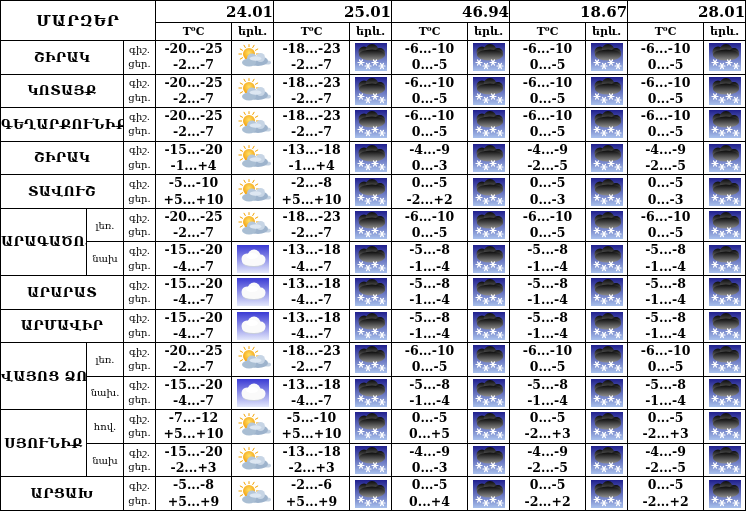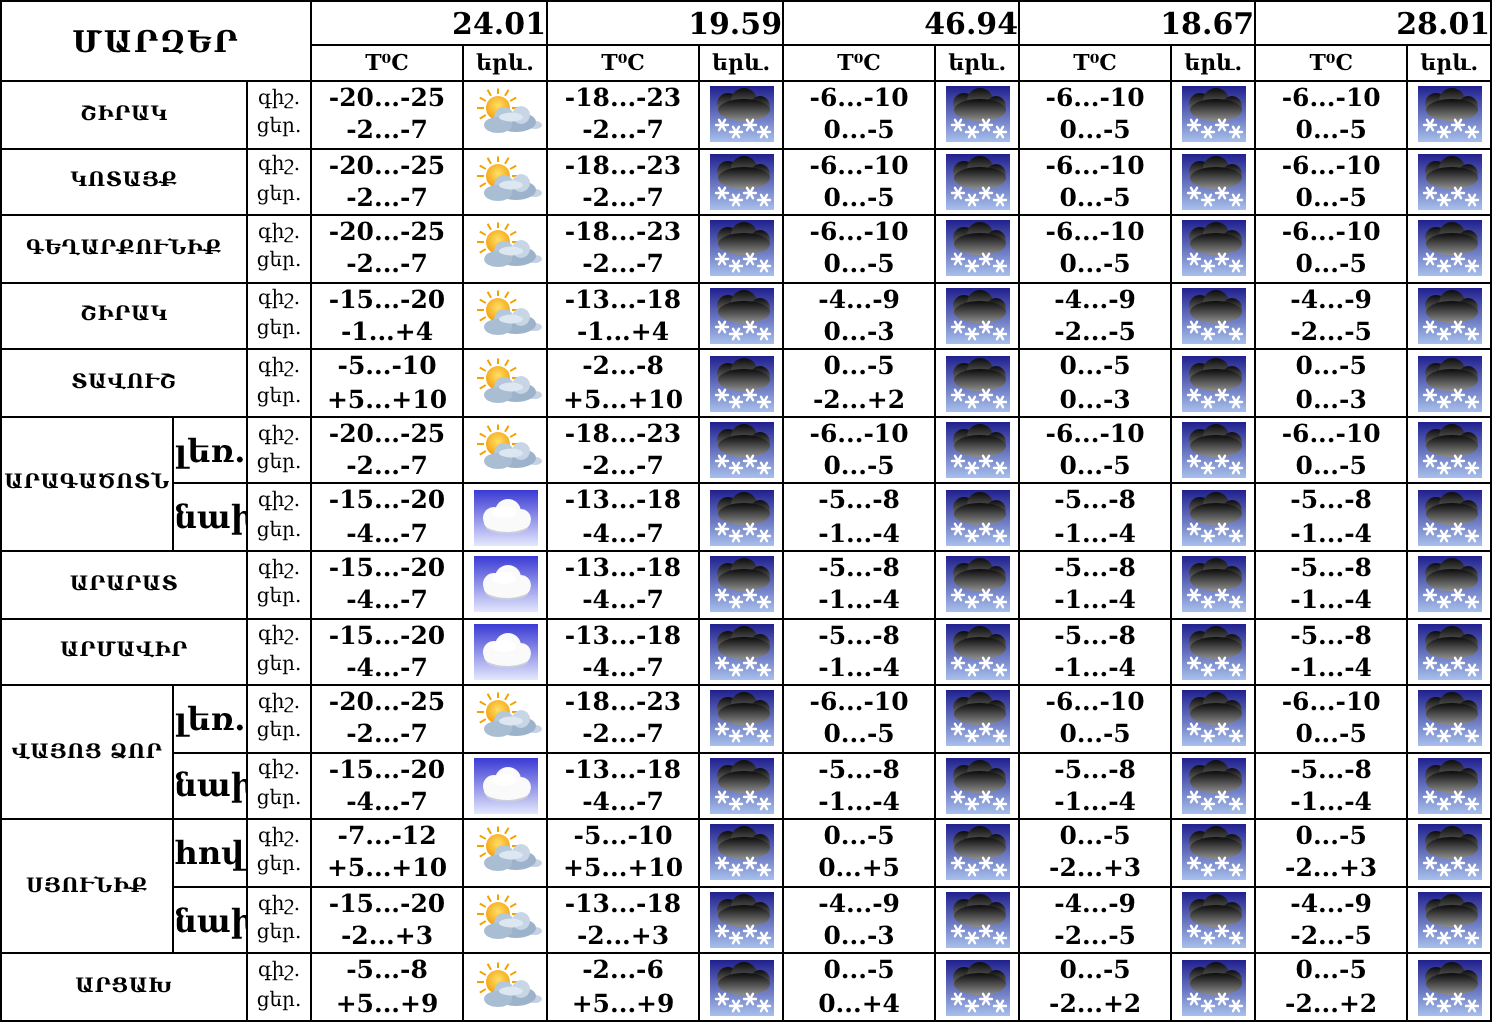--- a/index.html
+++ b/index.html
@@ -5,22 +5,22 @@
   html,body{margin:0;padding:0;background:#ffffff;}
   body{width:747px;height:512px;font-family:"DejaVu Serif","DejaVu Sans",serif;color:#000;}
   table{border-collapse:collapse;width:625px;height:511px;table-layout:fixed;background:#fff;}
   td,th{border:1px solid #000;padding:0;text-align:center;vertical-align:middle;overflow:hidden;}
   thead tr.dates-row{height:22px;}
   thead tr.sub-row{height:18px;}
   th{font-weight:bold;}
   .regions-h{font-size:15px;letter-spacing:1px;}
   .date-h{font-size:15px;text-align:right;}
   .small-h{font-size:11px;}
-  td.region{font-weight:bold;font-size:10px;white-space:nowrap;letter-spacing:0.3px;}
-  td.sublabel{font-weight:bold;font-size:16px;margin-left:12px;}
+  td.region{font-weight:bold;font-size:13px;white-space:nowrap;letter-spacing:0.3px;}
+  td.sublabel{font-weight:normal;font-size:10px;margin-left:12px;}
   td.daynight{font-size:10px;line-height:1.45;}
   td.temp{font-weight:bold;font-size:12.5px;line-height:1.3;}
   td.phen{padding:0;}
   .icon-wrap{display:flex;align-items:center;justify-content:center;}
   svg{display:block;}
 </style>
 </head>
 <body>
 
 <table>
@@ -36,21 +36,21 @@
       <col style="width:42px">
     <col style="width:76px">
       <col style="width:42px">
     <col style="width:76px">
       <col style="width:42px">
   </colgroup>
   <thead>
     <tr class="dates-row">
       <th rowspan="2" colspan="3" class="regions-h">ՄԱՐԶԵՐ</th>
       <th colspan="2" class="date-h">24.01</th>
-      <th colspan="2" class="date-h">19.59</th>
+      <th colspan="2" class="date-h">25.01</th>
       <th colspan="2" class="date-h">46.94</th>
       <th colspan="2" class="date-h">18.67</th>
       <th colspan="2" class="date-h">28.01</th>
     </tr>
     <tr class="sub-row">
       <th class="small-h">T⁰C</th>
       <th class="small-h">երև.</th>
       <th class="small-h">T⁰C</th>
       <th class="small-h">երև.</th>
       <th class="small-h">T⁰C</th>

